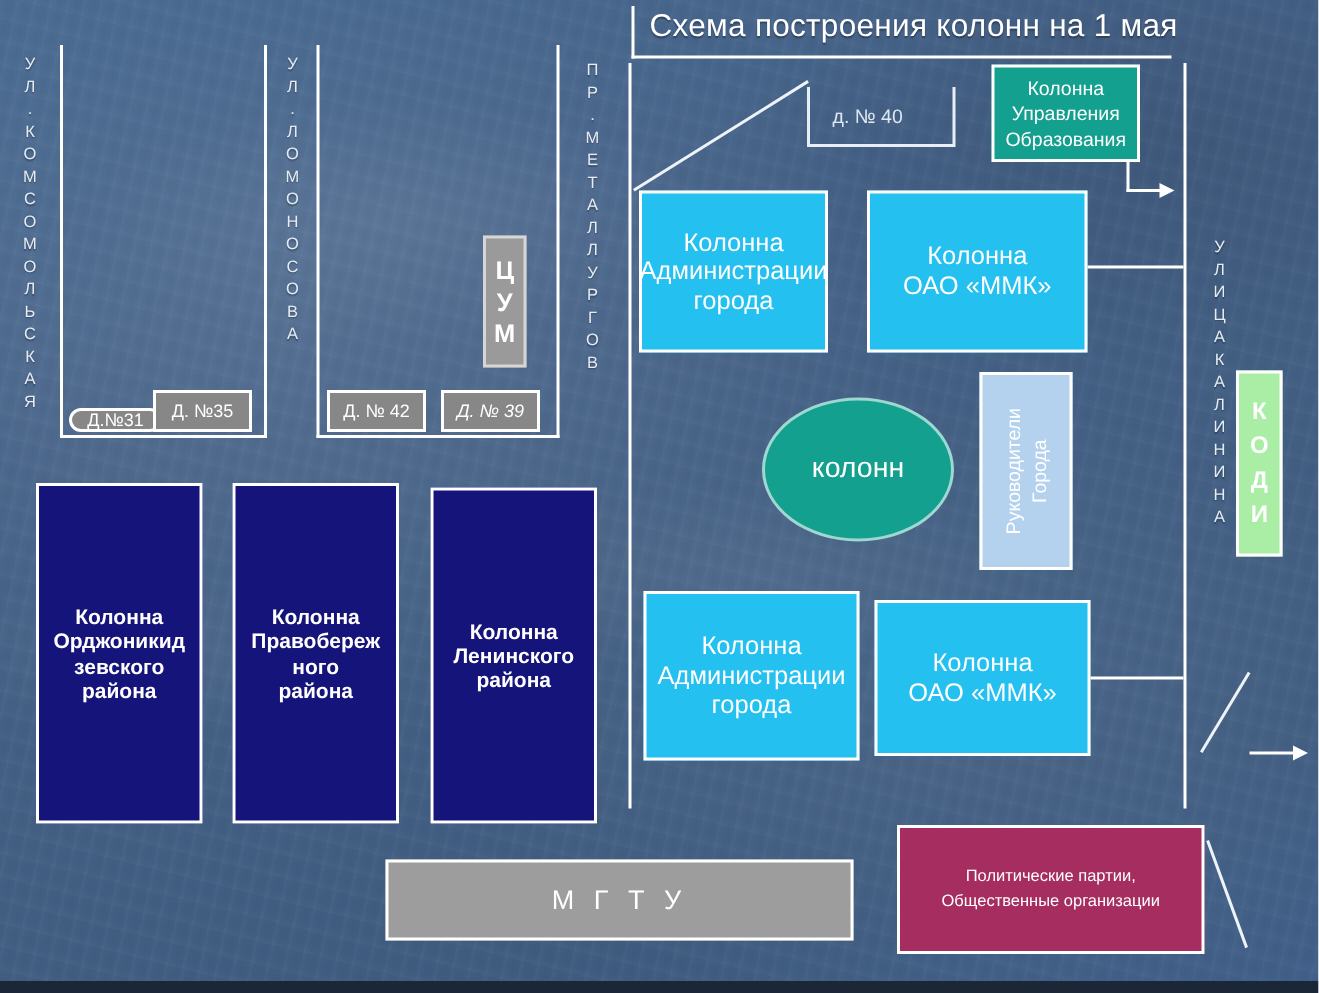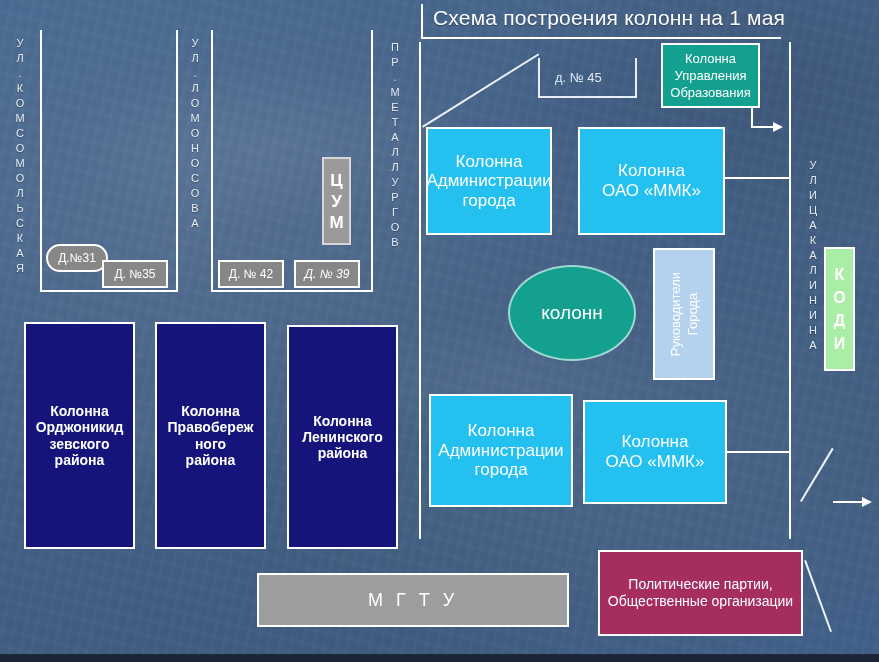--- a/index.html
+++ b/index.html
@@ -151,21 +151,21 @@
     background: #9d9d9d;
     color: #ffffff;
     font-size: 18px;
     letter-spacing: 4px;
     border: 2px solid #ffffff;
     display: flex; align-items: center; justify-content: center;
   }
   .magenta {
     background: #a52d5f;
     color: #ffffff;
-    font-size: 14px;
+    font-size: 11px;
     line-height: 17px;
     border: 2px solid #ffffff;
     display: flex; align-items: center; justify-content: center;
     text-align: center;
   }
   .bracket-label {
     color: #dfe8f2;
     font-size: 13px;
     white-space: nowrap;
   }
@@ -204,21 +204,21 @@
     <span>Ь</span>
     <span>С</span>
     <span>К</span>
     <span>А</span>
     <span>Я</span>
   </div>
   <div class="vline" style="left:40px; top:30px; height:262px;"></div>
   <div class="vline" style="left:176px; top:30px; height:262px;"></div>
   <div class="hline" style="left:40px; top:290px; width:138px;"></div>
 
-  <div class="house" style="left:46px; top:244px; width:62px; height:28px;border-radius:14px;">Д.№31</div>
+  <div class="house" style="left:46px; top:272px; width:62px; height:16px;border-radius:14px;">Д.№31</div>
   <div class="house" style="left:102px; top:260px; width:66px; height:28px;">Д. №35</div>
 
   <div class="street" style="left:188px; top:36px;">
     <span>У</span>
     <span>Л</span>
     <span>.</span>
     <span> </span>
     <span>Л</span>
     <span>О</span>
     <span>М</span>
@@ -261,21 +261,21 @@
     <span>В</span>
   </div>
   <div class="vline" style="left:419px; top:42px; height:497px;"></div>
   <div class="vline" style="left:789px; top:42px; height:497px;"></div>
 
   <div class="diag" style="left:422px; top:126px; width:137px; transform: rotate(-32deg);"></div>
 
   <div class="vline thinline" style="left:538px; top:58px; width:1.5px; height:40px;"></div>
   <div class="vline thinline" style="left:635px; top:58px; width:1.5px; height:40px;"></div>
   <div class="hline thinline" style="left:538px; top:96px; width:98px; height:1.5px;"></div>
-  <div class="bracket-label" style="left:555px; top:70px;">д. № 45</div>
+  <div class="bracket-label" style="left:555px; top:70px;">д. № 40</div>
 
   <div class="box teal-box" style="left:661px; top:43px; width:99px; height:65px; white-space:pre-line;">Колонна
 Управления
 Образования</div>
   <div class="vline" style="left:751px; top:108px; height:20px;"></div>
   <div class="arrowline" style="left:751px; top:126px; width:24px;"></div>
   <div class="arrowhead" style="left:773px; top:122px;"></div>
 
   <div class="box cyan" style="left:426px; top:127px; width:126px; height:108px; white-space:pre-line;">Колонна
 Администрации

